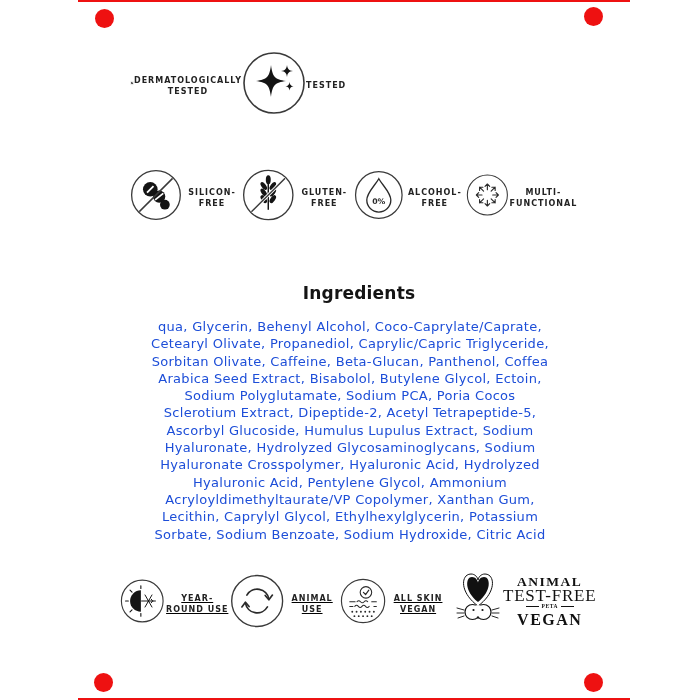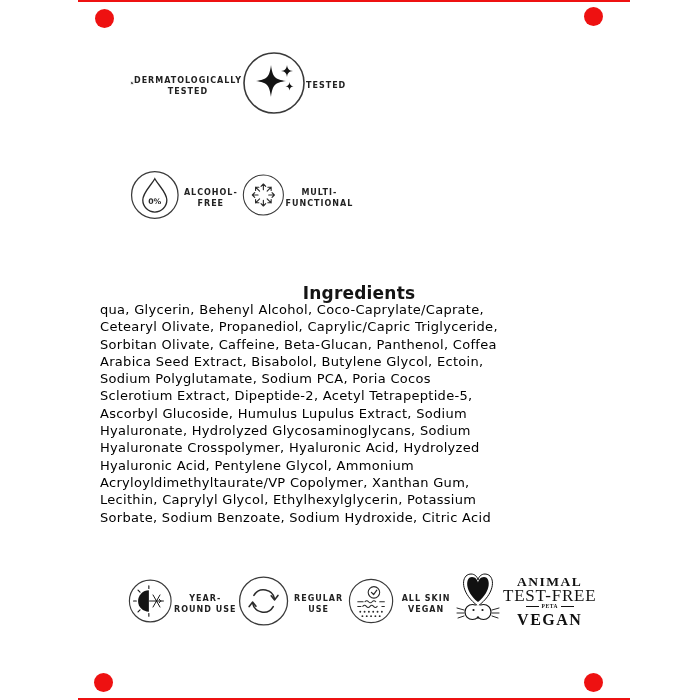--- a/index.html
+++ b/index.html
@@ -9,30 +9,30 @@
   .trimline.top{top:0;}
   .trimline.bottom{bottom:0;}
   .dot{position:absolute;width:19px;height:19px;border-radius:50%;background:#ee1111;}
   .dot.tl{left:95px;top:9px;}
   .dot.tr{left:584px;top:7px;}
   .dot.bl{left:94px;top:673px;}
   .dot.br{left:584px;top:673px;}
   .feature-row{position:absolute;left:130px;width:448px;display:flex;}
   .row1{top:51px;}
   .row2{top:163px;}
-  .usage-row{position:absolute;left:128px;top:569px;width:332px;display:flex;}
+  .usage-row{position:absolute;left:120px;top:569px;width:332px;display:flex;text-decoration:underline;}
   .col{width:112px;display:flex;flex-direction:row;align-items:center;}
   .usage-row .col{width:110px;}
   .col svg{display:block;}
   .feat-label{margin-top:5px;font-size:8px;font-weight:bold;letter-spacing:1px;color:#222;
               text-align:center;white-space:pre-line;line-height:11px;}
   .heading{position:absolute;top:283px;left:0;width:700px;text-align:center;
            font-size:17px;font-weight:bold;color:#141414;letter-spacing:0.2px;margin-left:9px;}
-  .body-text{position:absolute;top:301px;left:100px;width:500px;
-             font-size:13px;line-height:17.3px;letter-spacing:0.3px;color:#000000;white-space:pre-line;}
+  .body-text{position:absolute;top:318px;left:100px;width:500px;text-align:center;
+             font-size:13px;line-height:17.3px;letter-spacing:0.3px;color:#1d4ed8;white-space:pre-line;}
   .peta{position:absolute;left:455px;top:572px;display:flex;align-items:flex-start;}
   .peta-text{display:flex;flex-direction:column;align-items:center;margin-left:2px;margin-top:2px;
              font-family:"Liberation Serif",serif;color:#111;}
   .peta-animal{font-size:13.5px;font-weight:bold;letter-spacing:1.5px;line-height:15px;}
   .peta-testfree{font-size:17px;font-weight:normal;letter-spacing:0.8px;line-height:13px;}
   .peta-mid{display:flex;align-items:center;gap:3px;margin:1px 0;}
   .peta-mid .dash{width:13px;height:1px;background:#111;}
   .peta-peta{font-size:5.5px;font-weight:bold;letter-spacing:0.5px;}
   .peta-vegan{font-size:16px;font-weight:bold;letter-spacing:1.5px;line-height:19px;}
 </style>
@@ -65,20 +65,50 @@
         <circle cx="32" cy="32" r="30" fill="none" stroke="#3a3a3a" stroke-width="1.6"></circle>
         <path d="M29 14 C30.5 26 33 28.5 44 30 C33 31.5 30.5 34 29 46 C27.5 34 25 31.5 14 30 C25 28.5 27.5 26 29 14 Z" fill="#141414"></path>
         <path d="M45 14 C45.6 18.2 46.8 19.4 51 20 C46.8 20.6 45.6 21.8 45 26 C44.4 21.8 43.2 20.6 39 20 C43.2 19.4 44.4 18.2 45 14 Z" fill="#141414"></path>
         <path d="M47.5 31 C48 34 48.9 34.9 51.5 35.3 C48.9 35.8 48 36.7 47.5 39.5 C47.1 36.7 46.2 35.8 43.5 35.3 C46.2 34.9 47.1 34 47.5 31 Z" fill="#141414"></path>
       </svg>
       <div class="feat-label">TESTED</div>
     </div>
   </div>
 
   <div class="feature-row row2">
+    <div class="col">
+      <svg width="64" height="64" viewBox="0 0 64 64">
+        <circle cx="32" cy="32" r="30" fill="none" stroke="#3a3a3a" stroke-width="1.6"></circle>
+        <circle cx="25" cy="25" r="9" fill="#141414"></circle>
+        <circle cx="36" cy="34" r="7.5" fill="#141414"></circle>
+        <circle cx="43" cy="44" r="6" fill="#141414"></circle>
+        <line x1="31" y1="38" x2="41" y2="30" stroke="#ffffff" stroke-width="2.2"></line>
+        <line x1="21" y1="29" x2="29" y2="21" stroke="#ffffff" stroke-width="2.2"></line>
+        <path d="M11.5 52.5 L52.5 11.5" stroke="#3a3a3a" stroke-width="1.8"></path>
+      </svg>
+      <div class="feat-label">SILICON-FREE</div>
+    </div>
+    <div class="col">
+      <svg width="64" height="64" viewBox="0 0 64 64">
+        <circle cx="32" cy="32" r="30" fill="none" stroke="#3a3a3a" stroke-width="1.6"></circle>
+        <path d="M32 18 L32 50" stroke="#141414" stroke-width="1.8"></path>
+        <g fill="#141414">
+          <ellipse cx="32" cy="13.5" rx="3" ry="5.5"></ellipse>
+          <ellipse cx="26.5" cy="21" rx="2.8" ry="5.5" transform="rotate(-35 26.5 21)"></ellipse>
+          <ellipse cx="37.5" cy="21" rx="2.8" ry="5.5" transform="rotate(35 37.5 21)"></ellipse>
+          <ellipse cx="26.5" cy="29" rx="2.8" ry="5.5" transform="rotate(-35 26.5 29)"></ellipse>
+          <ellipse cx="37.5" cy="29" rx="2.8" ry="5.5" transform="rotate(35 37.5 29)"></ellipse>
+          <ellipse cx="26.5" cy="37" rx="2.8" ry="5.5" transform="rotate(-35 26.5 37)"></ellipse>
+          <ellipse cx="37.5" cy="37" rx="2.8" ry="5.5" transform="rotate(35 37.5 37)"></ellipse>
+        </g>
+        <path d="M11.5 52.5 L52.5 11.5" stroke="#ffffff" stroke-width="4"></path>
+        <path d="M11.5 52.5 L52.5 11.5" stroke="#3a3a3a" stroke-width="1.8"></path>
+      </svg>
+      <div class="feat-label">GLUTEN-FREE</div>
+    </div>
     <div class="col">
       <svg width="64" height="64" viewBox="0 0 64 64">
         <circle cx="32" cy="32" r="30" fill="none" stroke="#3a3a3a" stroke-width="1.6"></circle>
         <path d="M32 11 C27 20 16.5 29 16.5 38.5 A15.5 15.5 0 0 0 47.5 38.5 C47.5 29 37 20 32 11 Z" fill="none" stroke="#2a2a2a" stroke-width="1.7"></path>
         <text x="32" y="43" text-anchor="middle" font-family="DejaVu Sans, sans-serif" font-size="10" font-weight="bold" fill="#2a2a2a">0%</text>
       </svg>
       <div class="feat-label">ALCOHOL-FREE</div>
     </div>
     <div class="col">
       <svg width="64" height="64" viewBox="0 0 64 64">
@@ -157,21 +187,21 @@
     <div class="col">
       <svg width="64" height="64" viewBox="0 0 64 64">
         <circle cx="32" cy="32" r="30" fill="none" stroke="#3a3a3a" stroke-width="1.6"></circle>
         <g stroke="#2a2a2a" stroke-width="2" fill="none" stroke-linecap="round" stroke-linejoin="round">
           <path d="M19.9 25 A14 14 0 0 1 45.8 29.6"></path>
           <path d="M41.5 25.5 L45.8 30.6 L50 25"></path>
           <path d="M44.1 39 A14 14 0 0 1 18.2 34.4"></path>
           <path d="M22.5 38.5 L18.2 33.4 L14 39"></path>
         </g>
       </svg>
-      <div class="feat-label">REGULAR USE</div>
+      <div class="feat-label">ANIMAL USE</div>
     </div>
     <div class="col">
       <svg width="64" height="64" viewBox="0 0 64 64">
         <circle cx="32" cy="32" r="30" fill="none" stroke="#3a3a3a" stroke-width="1.6"></circle>
         <circle cx="36" cy="20" r="8" fill="none" stroke="#2a2a2a" stroke-width="1.5"></circle>
         <path d="M32.5 20 L35.5 23 L40 17" stroke="#2a2a2a" stroke-width="1.7" fill="none" stroke-linecap="round" stroke-linejoin="round"></path>
         <g stroke="#2a2a2a" stroke-width="1.4" fill="none" stroke-linecap="round">
           <path d="M13.5 33 L21 33"></path>
           <path d="M23.5 33 q2.5 -3 5 0 t5 0 t5 0"></path>
           <path d="M44 33 L50.5 33"></path>

